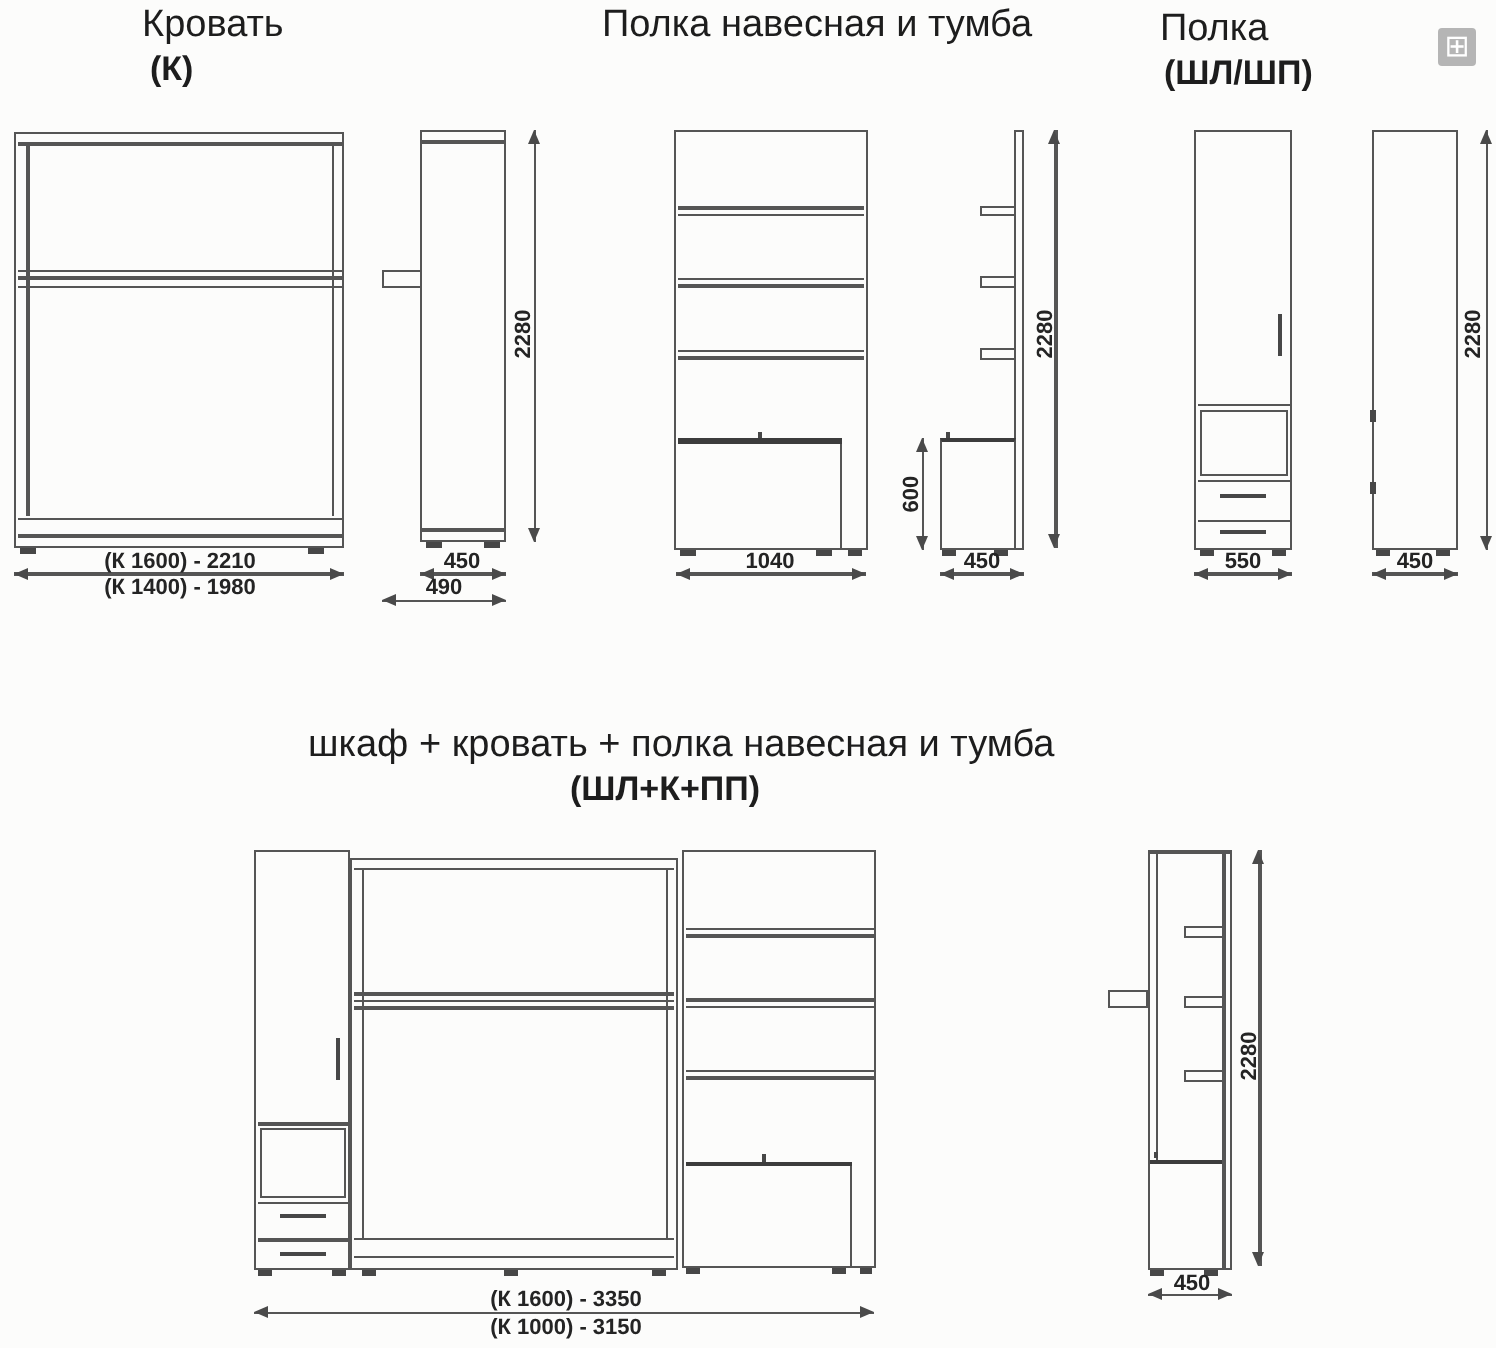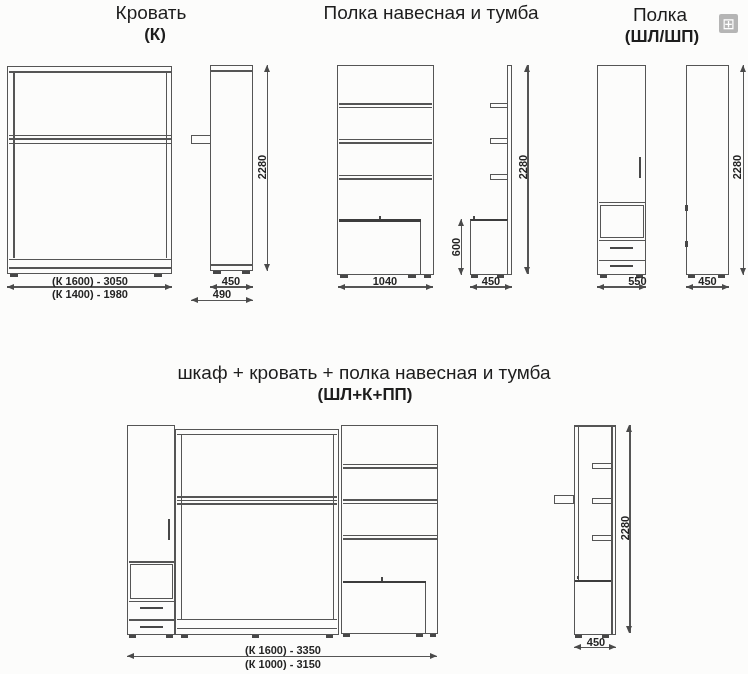--- a/index.html
+++ b/index.html
@@ -8,21 +8,21 @@
     font-family:"Liberation Sans", sans-serif;overflow:hidden;
   }
   .g{position:absolute;inset:0;}
   .hl,.vl,.fl{position:absolute;background:#555;}
   .hl{height:1.5px;}
   .vl{width:1.5px;}
   .fl{background:#474747;}
   .bold{background:#3c3c3c;}
   .rc{position:absolute;border:1.5px solid #555;box-sizing:border-box;background:transparent;}
   .rc.tumba{border-top-width:2.5px;border-top-color:#3c3c3c;}
-  .title{position:absolute;color:#1d1d1d;text-align:center;line-height:21px;white-space:nowrap;}
+  .title{position:absolute;color:#1d1d1d;line-height:21px;white-space:nowrap;}
   .title.l1{font-size:19px;}
   .title.l2{font-size:17px;font-weight:700;}
   .dl{position:absolute;font-size:11px;font-weight:700;color:#242424;text-align:center;line-height:12px;white-space:nowrap;}
   .dl.v{transform:rotate(-90deg);}
   .arr{position:absolute;width:0;height:0;}
   .arr.l{border-top:3px solid transparent;border-bottom:3px solid transparent;border-right:7px solid #4a4a4a;}
   .arr.r{border-top:3px solid transparent;border-bottom:3px solid transparent;border-left:7px solid #4a4a4a;}
   .arr.u{border-left:3px solid transparent;border-right:3px solid transparent;border-bottom:7px solid #4a4a4a;}
   .arr.d{border-left:3px solid transparent;border-right:3px solid transparent;border-top:7px solid #4a4a4a;}
   .viewer-icon{
@@ -50,21 +50,21 @@
       <i class="hl" style="left:8.5px;top:258.5px;width:162px;"></i>
       <i class="hl" style="left:8.5px;top:267px;width:162px;"></i>
       <i class="fl" style="left:10px;top:274px;width:8px;height:3px;"></i>
       <i class="fl" style="left:154px;top:274px;width:8px;height:3px;"></i>
     </div>
 
     <div class="g">
       <i class="hl" style="left:7px;top:286px;width:165px;"></i>
       <i class="arr l" style="left:7px;top:283.5px;"></i>
       <i class="arr r" style="left:165px;top:283.5px;"></i>
-      <div class="dl" style="left:20px;top:274.5px;width:140px;">(К 1600) - 3050</div>
+      <div class="dl" style="left:20px;top:274.5px;width:140px;">(К 1600) - 2210</div>
       <div class="dl" style="left:20px;top:288px;width:140px;">(К 1400) - 1980</div>
     </div>
 
     <div class="g">
       <i class="rc" style="left:209.5px;top:64.5px;width:43.5px;height:206px;"></i>
       <i class="hl" style="left:211px;top:70px;width:40.5px;"></i>
       <i class="hl" style="left:211px;top:264px;width:40.5px;"></i>
       <i class="rc" style="left:191px;top:134.5px;width:20px;height:9.5px;"></i>
       <i class="fl" style="left:212.5px;top:270.5px;width:8px;height:3px;"></i>
       <i class="fl" style="left:242px;top:270.5px;width:8px;height:3px;"></i>
@@ -161,21 +161,21 @@
       <i class="fl" style="left:610px;top:246.5px;width:23px;height:2px;"></i>
       <i class="fl" style="left:610px;top:264.5px;width:23px;height:2px;"></i>
       <i class="fl" style="left:599.5px;top:275px;width:7px;height:3px;"></i>
       <i class="fl" style="left:636px;top:275px;width:7px;height:3px;"></i>
     </div>
 
     <div class="g">
       <i class="hl" style="left:597px;top:286px;width:49px;"></i>
       <i class="arr l" style="left:597px;top:283.5px;"></i>
       <i class="arr r" style="left:639px;top:283.5px;"></i>
-      <div class="dl" style="left:596.5px;top:274.5px;width:50px;text-align:right;">550</div>
+      <div class="dl" style="left:596.5px;top:274.5px;width:50px;">550</div>
     </div>
 
     <div class="g">
       <i class="rc" style="left:686px;top:65px;width:43px;height:210px;"></i>
       <i class="fl" style="left:684.5px;top:205px;width:3px;height:6px;"></i>
       <i class="fl" style="left:684.5px;top:241px;width:3px;height:6px;"></i>
       <i class="fl" style="left:688px;top:275px;width:7px;height:3px;"></i>
       <i class="fl" style="left:718px;top:275px;width:7px;height:3px;"></i>
     </div>
 

